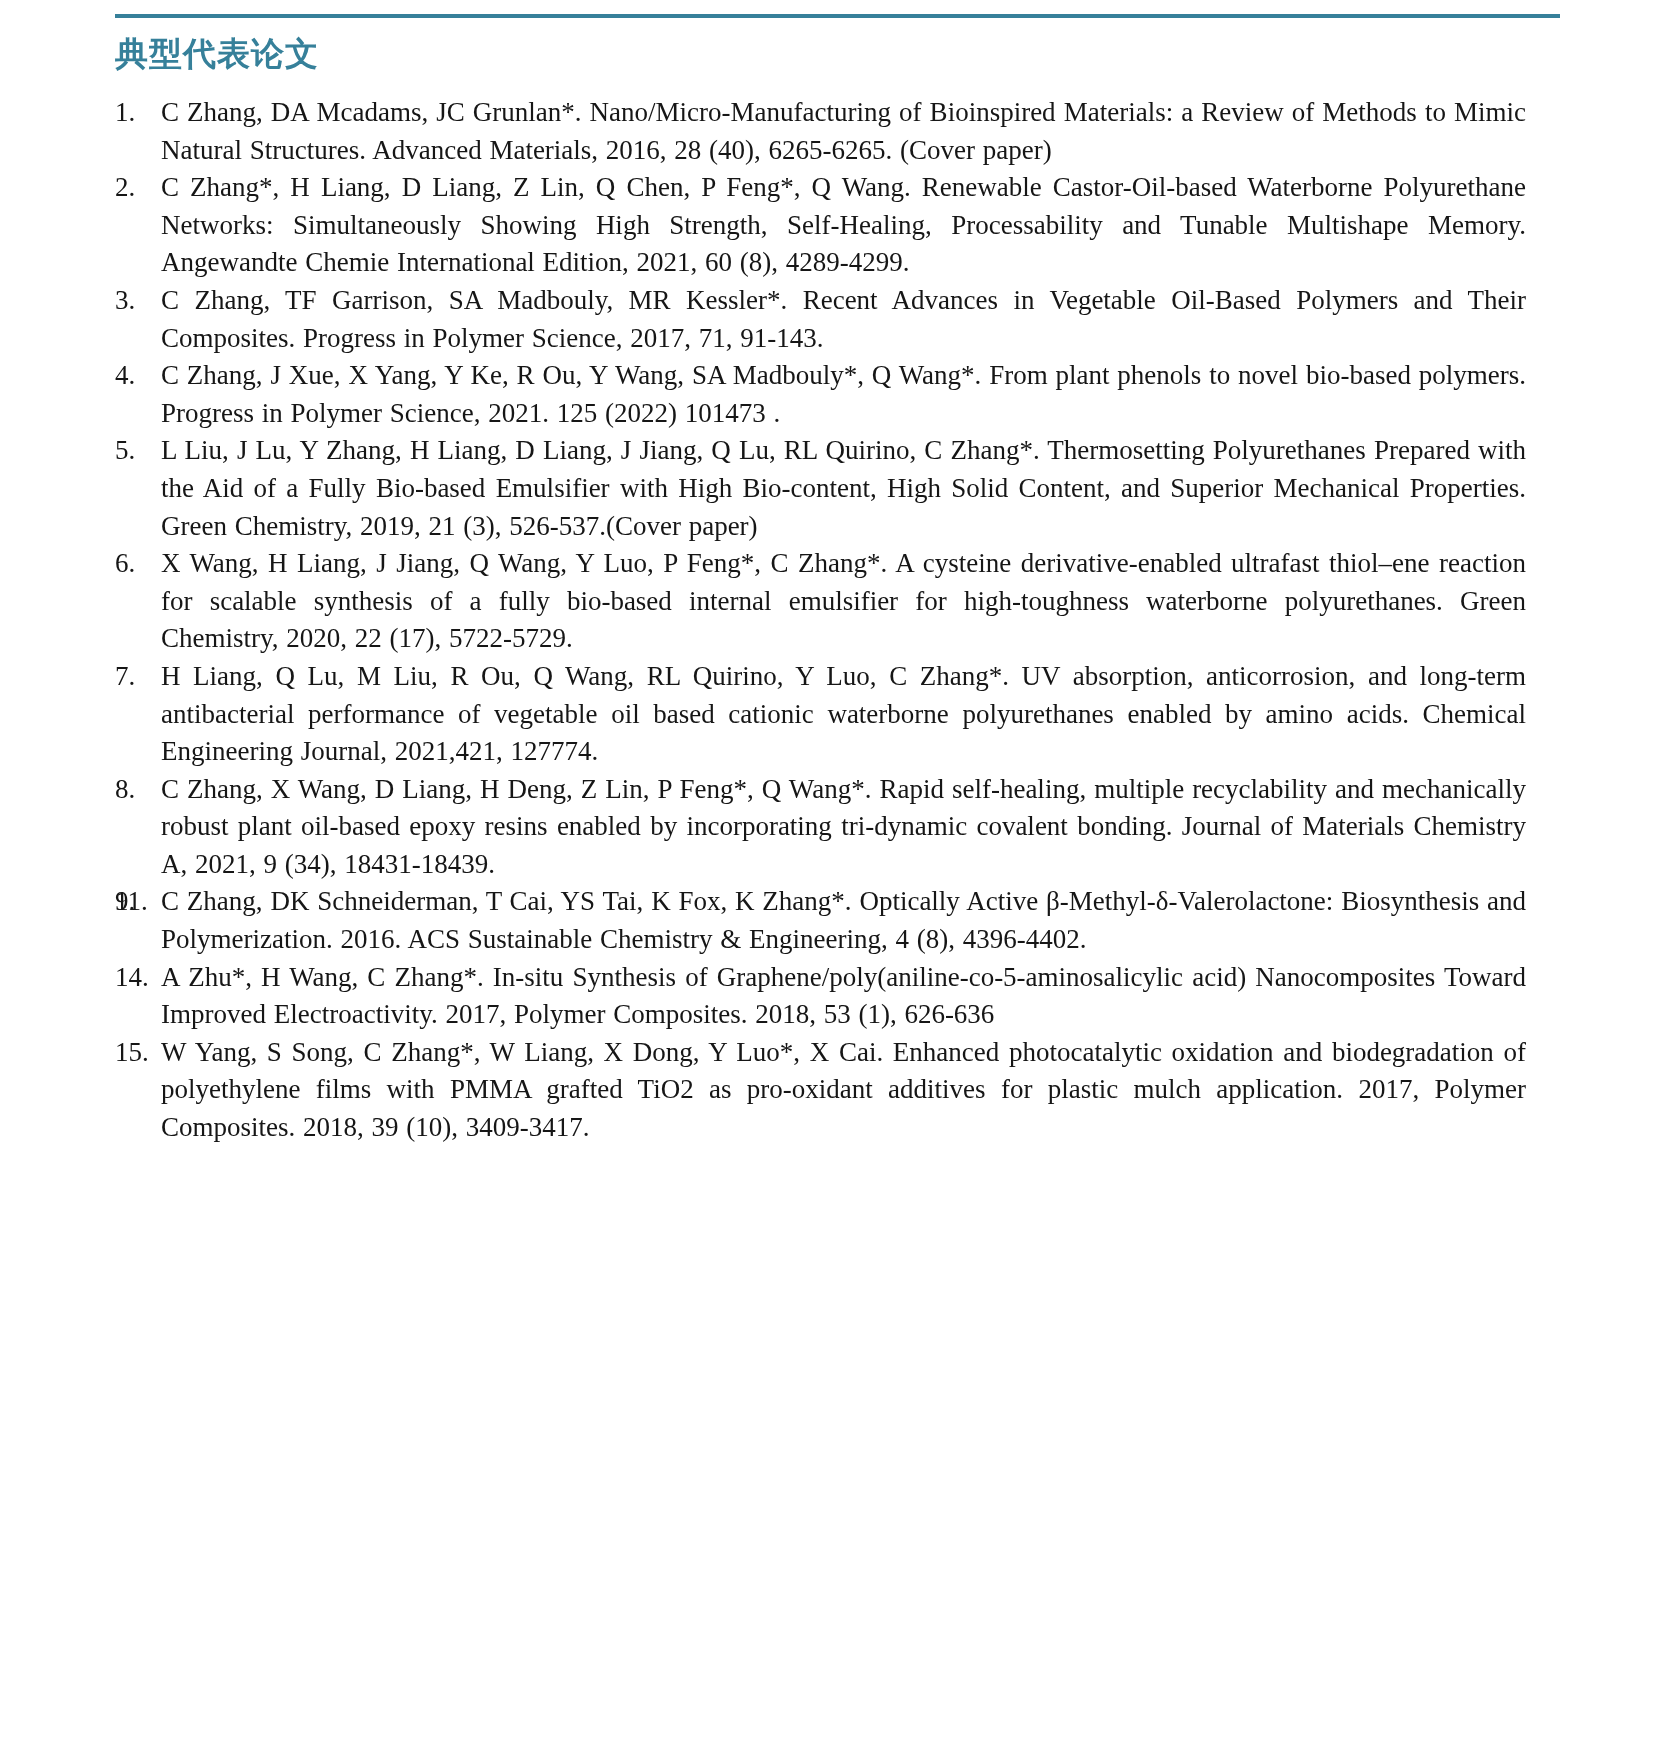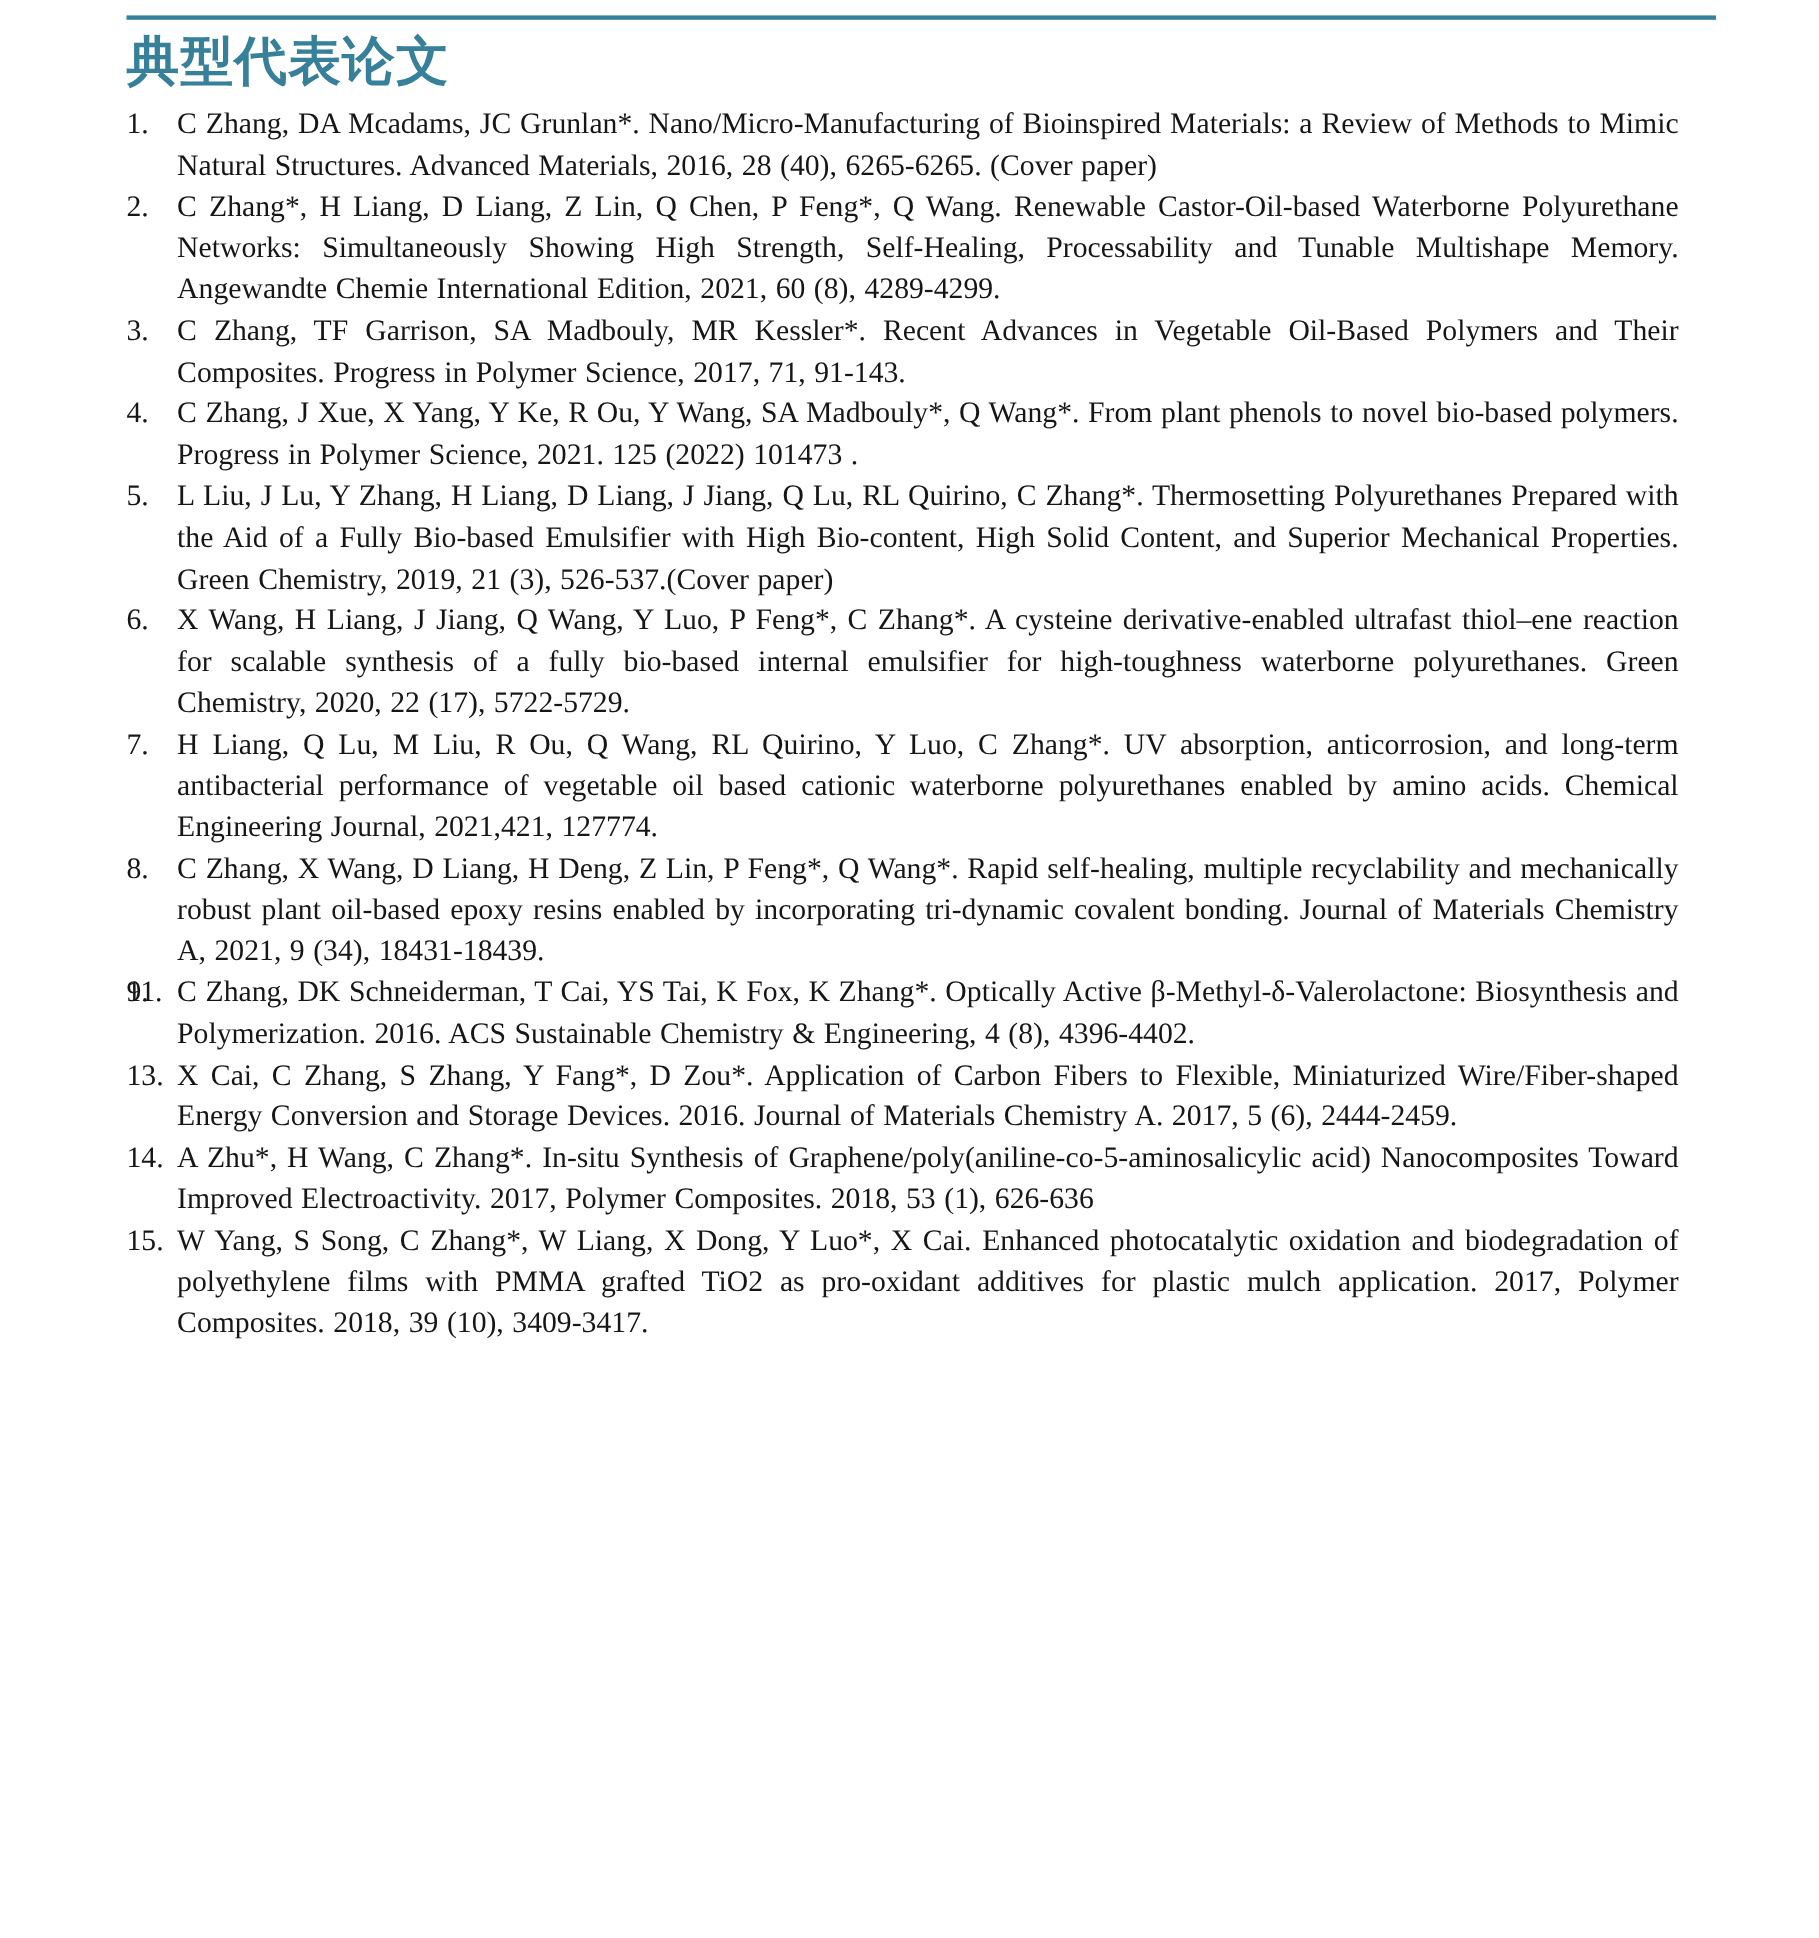--- a/index.html
+++ b/index.html
@@ -18,24 +18,24 @@
     box-sizing: border-box;
     width: 1654px;
     padding: 14px 128px 60px 115px;
   }
   .top-rule {
     height: 4px;
     background: #36809a;
     margin-right: -34px;
   }
   .heading {
-    font-family: Liberation Sans, sans-serif;
+    font-family: Liberation Mono, monospace;
     font-weight: bold;
     color: #36809a;
-    font-size: 48px;
+    font-size: 33px;
     line-height: 48px;
     margin: 15px 0 13px 0;
     letter-spacing: 1px;
   }
   .ref-list {
     margin: 0;
     padding: 0;
   }
   .ref-item {
     position: relative;
@@ -107,24 +107,20 @@
       <span class="ref-num">9.</span>
     </div>
 
 
     <div class="ref-item">
       <span class="ref-num">11.</span>
       <span class="ref-text">C Zhang, DK Schneiderman, T Cai, YS Tai, K Fox, K Zhang*. Optically Active β-Methyl-δ-Valerolactone: Biosynthesis and Polymerization. 2016. ACS Sustainable Chemistry &amp; Engineering, 4 (8), 4396-4402.</span>
     </div>
 
 
-    <div class="ref-item">
-      <span class="ref-num">13.</span>
-      <span class="ref-text">X Cai, C Zhang, S Zhang, Y Fang*, D Zou*. Application of Carbon Fibers to Flexible, Miniaturized Wire/Fiber-shaped Energy Conversion and Storage Devices. 2016. Journal of Materials Chemistry A. 2017, 5 (6), 2444-2459.</span>
-    </div>
 
     <div class="ref-item">
       <span class="ref-num">14.</span>
       <span class="ref-text">A Zhu*, H Wang, C Zhang*. In-situ Synthesis of Graphene/poly(aniline-co-5-aminosalicylic acid) Nanocomposites Toward Improved Electroactivity. 2017, Polymer Composites. 2018, 53 (1), 626-636</span>
     </div>
 
     <div class="ref-item">
       <span class="ref-num">15.</span>
       <span class="ref-text">W Yang, S Song, C Zhang*, W Liang, X Dong, Y Luo*, X Cai. Enhanced photocatalytic oxidation and biodegradation of polyethylene films with PMMA grafted TiO2 as pro-oxidant additives for plastic mulch application. 2017, Polymer Composites. 2018, 39 (10), 3409-3417.</span>
     </div>

